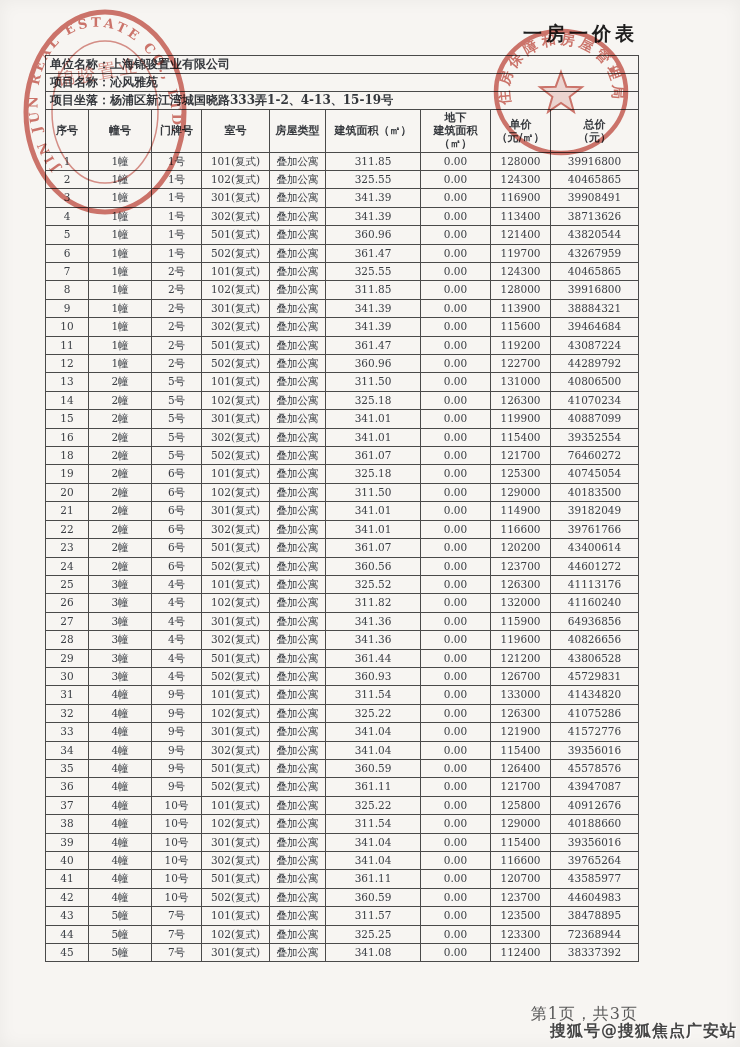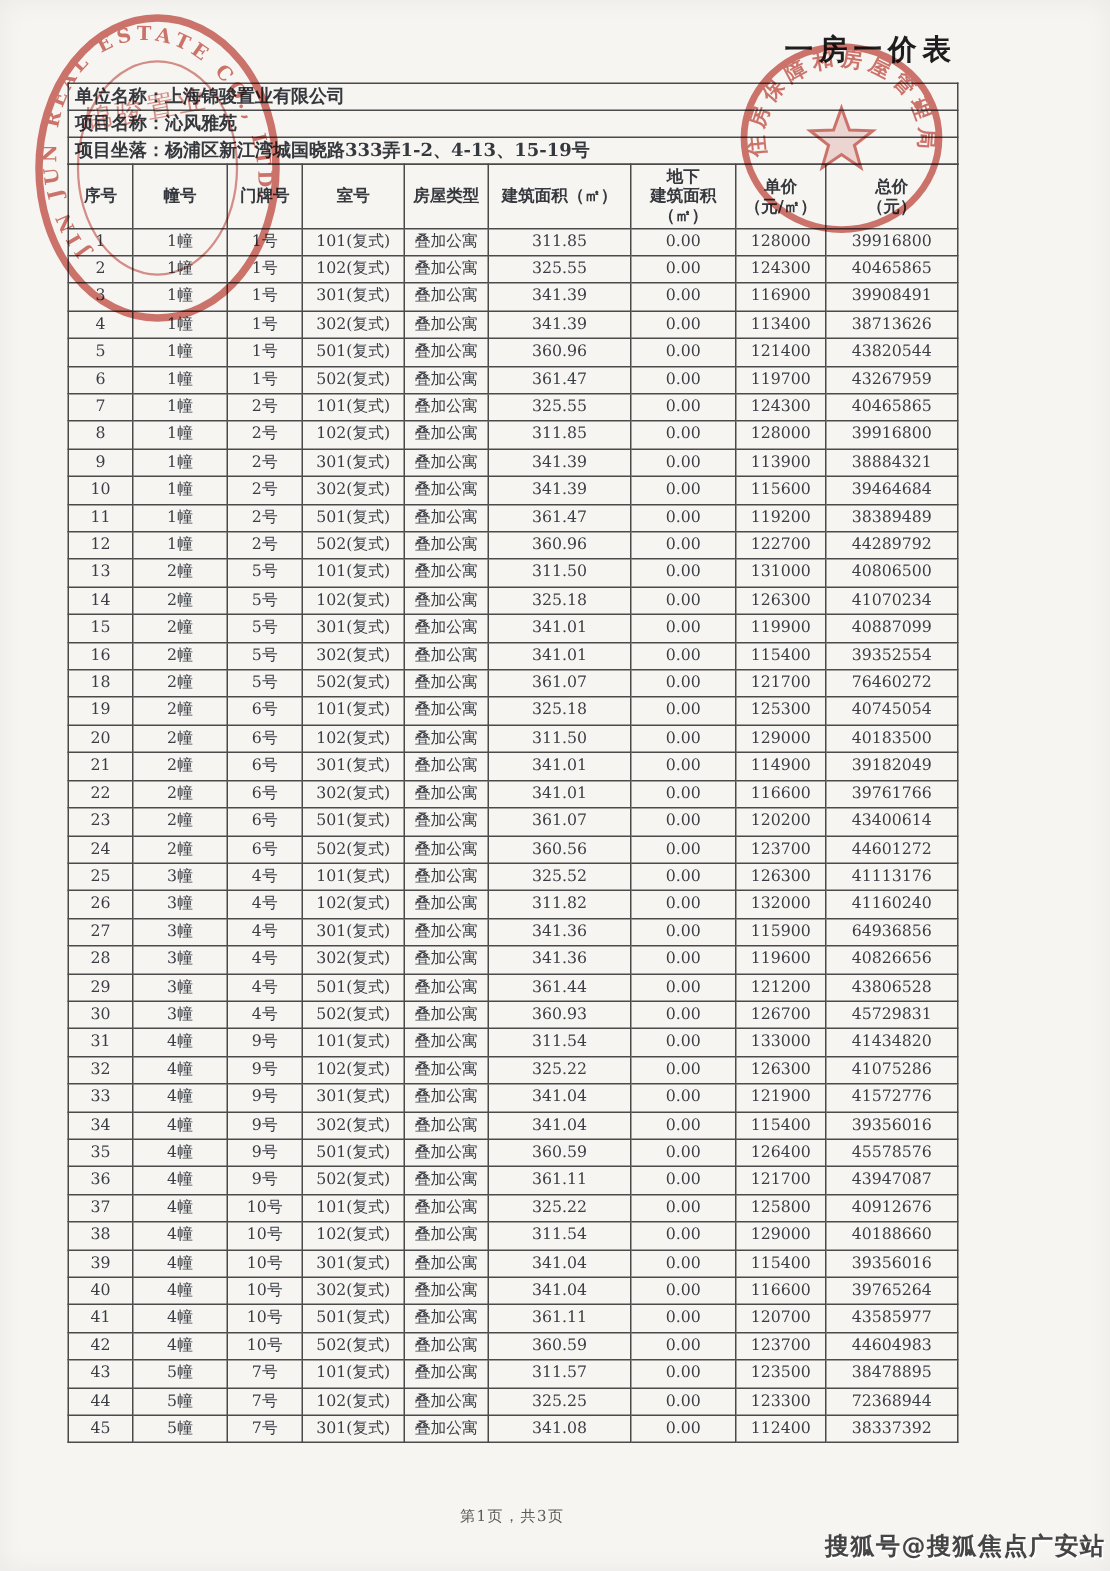--- a/index.html
+++ b/index.html
@@ -42,21 +42,21 @@
   }
   .main-table td{
     border:1px solid var(--line);
     font-size:10.5px;color:#3a3e44;
     height:17.4px;line-height:17.4px;
     padding:0 1px;text-align:center;
     white-space:nowrap;overflow:hidden;
   }
   .footer{
     position:absolute;left:45px;top:1004px;width:593px;
-    text-align:center;font-size:10px;color:#5a5a5a;letter-spacing:1px;
+    text-align:right;font-size:16px;color:#5a5a5a;letter-spacing:1px;
   }
   .watermark{
     position:absolute;right:3px;bottom:5px;
     font-family:"DejaVu Sans","Liberation Sans",sans-serif;
     font-size:16px;font-weight:bold;color:#454545;
     letter-spacing:1px;
     text-shadow:1px 1px 0 #ffffff;
   }
   .stamp{position:absolute;mix-blend-mode:multiply;opacity:.74;}
   .stamp-left{left:22px;top:6px;}
@@ -231,21 +231,21 @@
           </tr>
           <tr>
             <td>11</td>
             <td>1幢</td>
             <td>2号</td>
             <td>501(复式)</td>
             <td>叠加公寓</td>
             <td>361.47</td>
             <td>0.00</td>
             <td>119200</td>
-            <td>38389489</td>
+            <td>43087224</td>
           </tr>
           <tr>
             <td>12</td>
             <td>1幢</td>
             <td>2号</td>
             <td>502(复式)</td>
             <td>叠加公寓</td>
             <td>360.96</td>
             <td>0.00</td>
             <td>122700</td>

